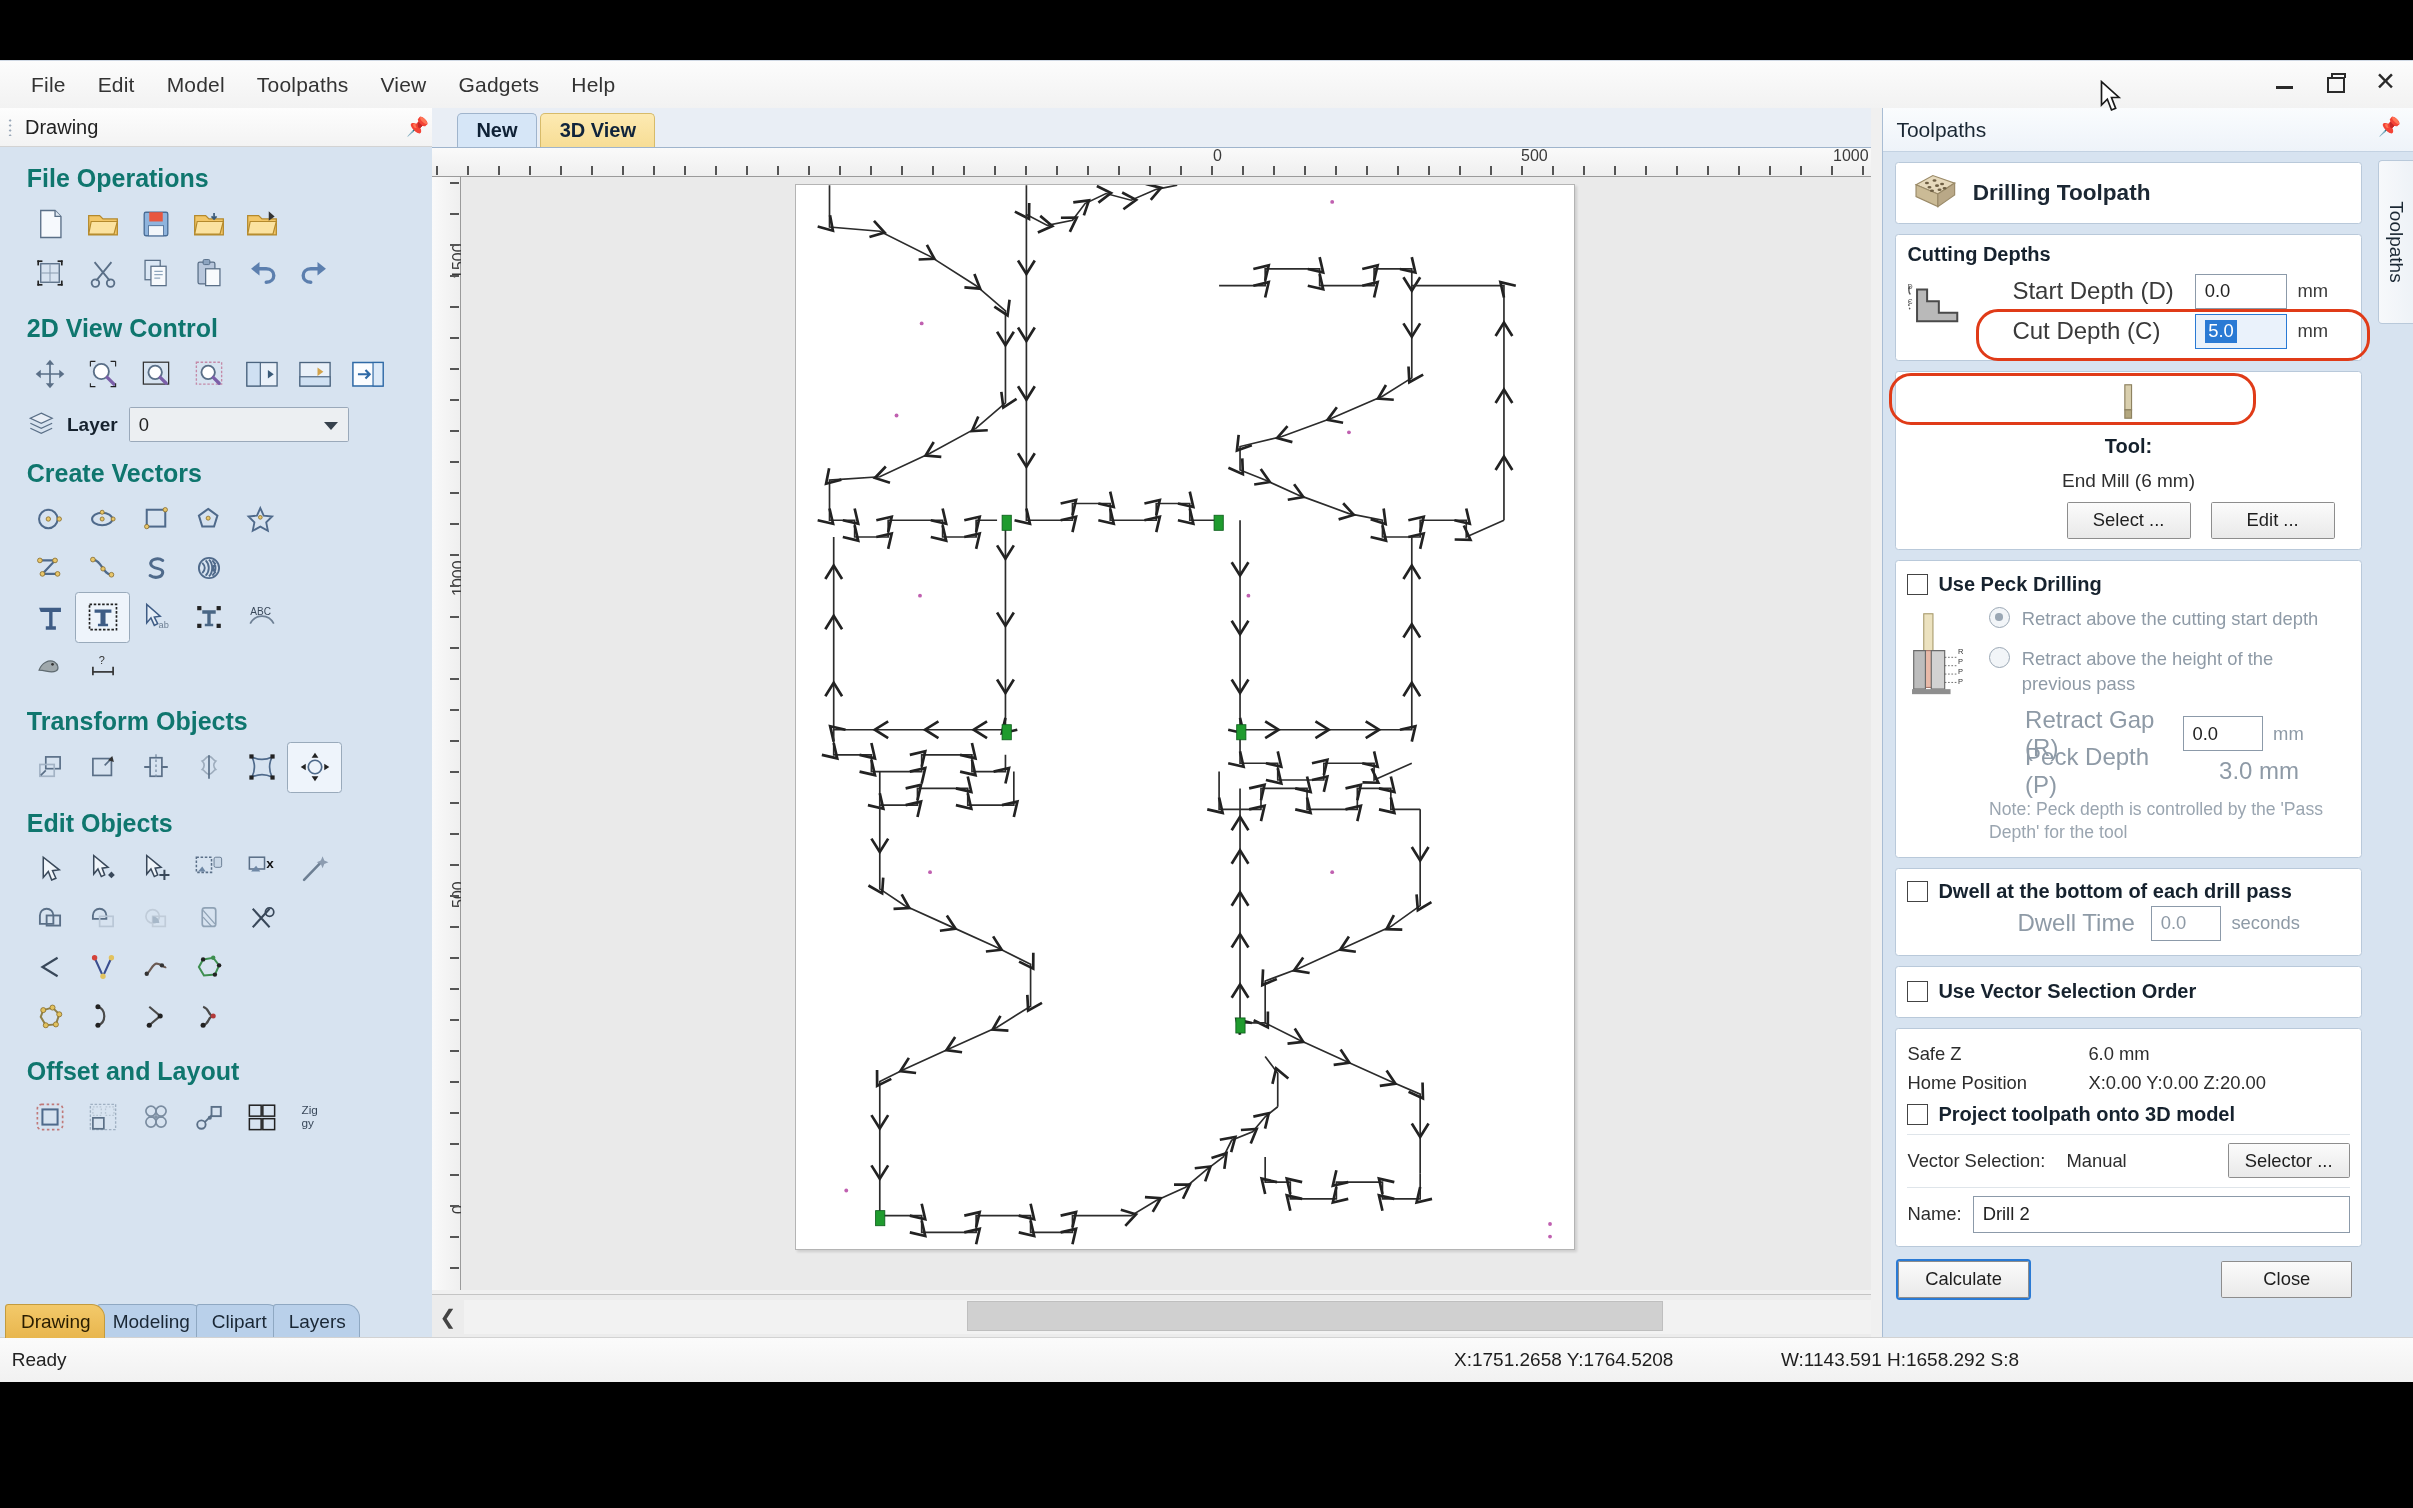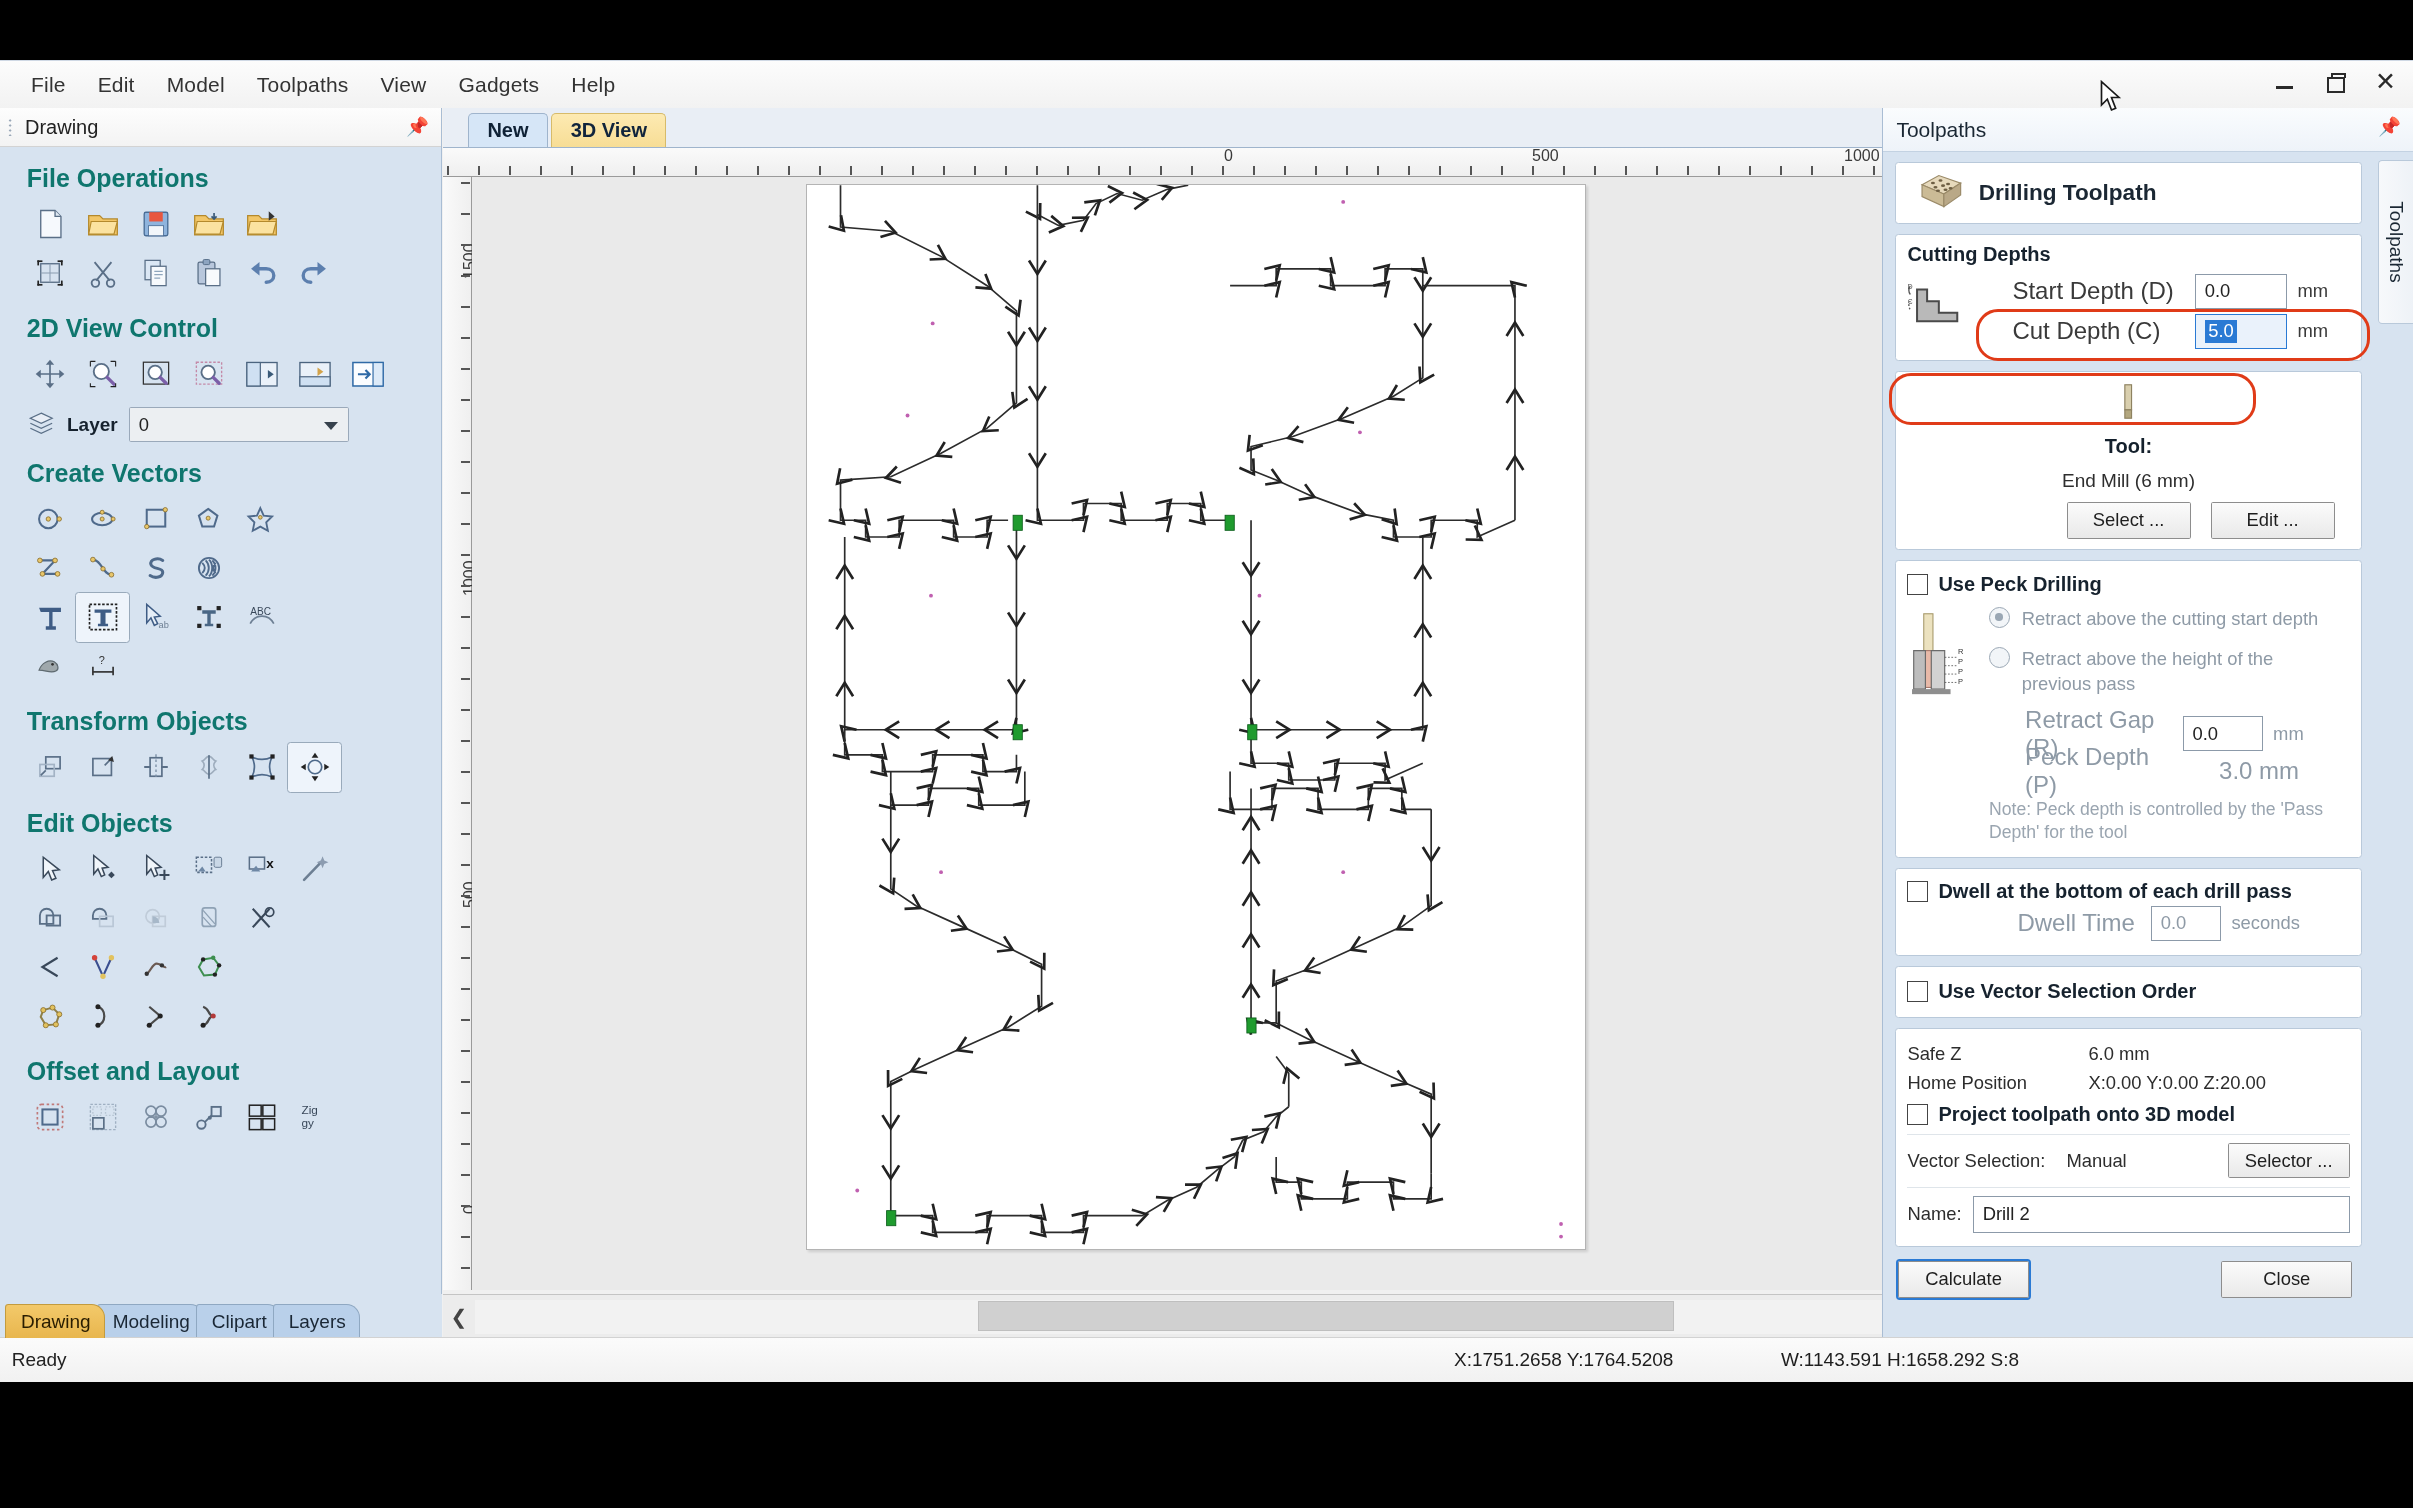--- a/index.html
+++ b/index.html
@@ -120,21 +120,21 @@
     position: relative; cursor: default;
   }
   .btab.active {
     background: linear-gradient(#f3c96a,#e8b64e);
     border-color: #c39b3e; z-index: 5;
     color: #2a1d00; font-weight: normal;
   }
 
   
   .canvasarea {
-    position: absolute; left: 443px; top: 47px;
+    position: absolute; left: 432px; top: 47px;
     width: 1439px; height: 1230px;
     background: #f0f0f0;
   }
   .doctabs {
     height: 40px; background:#e9eef5;
     display:flex; align-items:flex-end; padding-left: 25px;
     border-bottom: 0.8px solid #9fb4cc;
   }
   .dtab {
     height: 34px; padding: 0 18.4px;
@@ -216,21 +216,21 @@
   .vtab span {
     transform: rotate(90deg); white-space: nowrap;
     font-size: 19px; color:#1a2733;
   }
   .rd-body { padding: 10px 11.7px 0 11.7px; width: 491px; }
   .card {
     background:#fff; border:0.8px solid #b9c9da; border-radius:3.4px;
     margin-bottom: 10px; padding: 8.4px 11.7px;
     position: relative;
   }
-  .hdr-card { display:flex; align-items:center; gap: 15px; padding: 10px 21px; }
+  .hdr-card { display:flex; align-items:center; gap: 15px; padding: 10px 15px; }
   .hdr-card .ttl { font-size: 22.6px; font-weight: bold; color:#1b2733; }
 
   .sec-h { font-size: 20px; font-weight: bold; color:#16222e; margin-bottom: 5px; }
   .row { display:flex; align-items:center; height: 40px; }
   .row .lab { font-size: 24px; color:#3a3a3a;margin-left:36px; }
   .inp {
     height: 35px; background:#fff; border:0.8px solid #8c9aa9;
     display:flex; align-items:center; padding: 0 8.4px;
     font-size: 18.4px; color:#222;
   }

